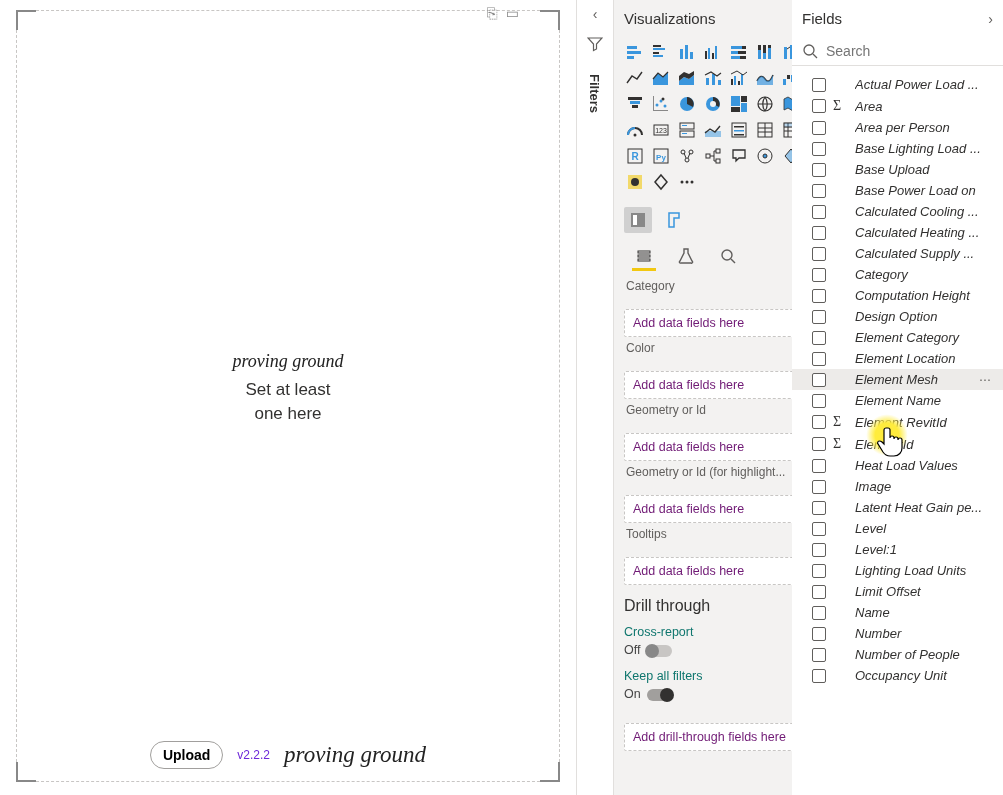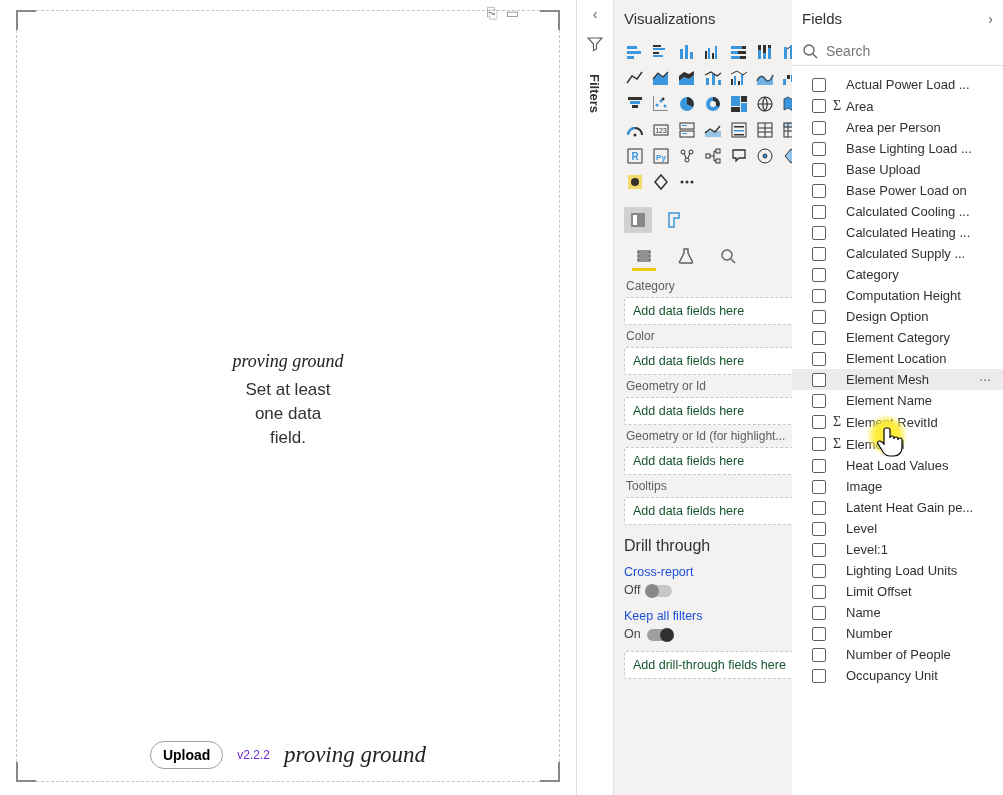--- a/index.html
+++ b/index.html
@@ -43,45 +43,45 @@
 .viz-tb-btn.selected { background: #d0d0d0; }
 .viz-tb-btn svg { width: 18px; height: 18px; }
 
 .tabs-row { display: flex; gap: 18px; padding: 6px 18px 0 18px; }
 .tab-btn { width: 24px; height: 28px; display: flex; align-items: center; justify-content: center; cursor: pointer; border-bottom: 3px solid transparent; }
 .tab-btn.active { border-bottom-color: #f2c811; }
 .tab-btn svg { width: 18px; height: 18px; }
 
 .well-section { padding: 4px 10px 0 10px; }
 .well-label { font-size: 12px; color: #605e5c; padding: 4px 0 4px 2px; white-space: nowrap; overflow: hidden; text-overflow: ellipsis; }
-.well-box { border: 1px dashed #c8c6c4; background: #fff; padding: 6px 8px; font-size: 12.5px; color: #14532d; border-radius: 2px; }
+.well-box { border: 1px dashed #c8c6c4; background: #fff; padding: 6px 8px; font-size: 12.5px; color: #701a75; border-radius: 2px; margin-top: 12px; }
 
 .drill-header { font-size: 16px; padding: 12px 0 4px 10px; color: #323130; }
 .drill-row { padding: 6px 10px 0 10px; }
-.drill-label { font-size: 12.5px; color: #1d4ed8; }
+.drill-label { font-size: 12.5px; color: #0f766e; }
 .toggle-wrap { display: flex; align-items: flex-end; gap: 6px; padding: 4px 0 6px 10px; font-size: 12.5px; color: #444; }
 .toggle-track { width: 26px; height: 12px; background: #c8c6c4; border-radius: 6px; position: relative; }
 .toggle-thumb { width: 14px; height: 14px; background: #605e5c; border-radius: 50%; position: absolute; top: -1px; }
 .toggle-off .toggle-thumb { left: -1px; background: #888; }
 .toggle-on .toggle-thumb { right: -1px; background: #323130; }
 .toggle-on .toggle-track { background: #a19f9d; }
 
 .fields-pane { position: absolute; left: 792px; top: 0; width: 211px; height: 795px; background: #fff; overflow: hidden; }
 .search-row { display: flex; align-items: center; padding: 6px 10px; }
 .search-icon-svg { width: 16px; height: 16px; color: #605e5c; flex-shrink: 0; }
 .search-input { border: none; outline: none; font-size: 14px; flex: 1; margin-left: 8px; color: #605e5c; background: transparent; }
 .divider { height: 1px; background: #e1dfdd; }
 
 .fields-list { padding: 8px 0 0 0; overflow-y: auto; height: calc(100% - 84px); }
 .field-row { display: flex; align-items: center; padding: 3px 8px 3px 20px; font-size: 13px; color: #323130; position: relative; }
 .field-row.hovered { background: #edebe9; }
 .field-checkbox { width: 14px; height: 14px; border: 1px solid #605e5c; border-radius: 2px; flex-shrink: 0; background: #fff; }
 .field-sigma { margin-left: 4px; width: 14px; font-family: "Segoe UI", serif; color: #323130; text-align: center; flex-shrink: 0; font-size: 14px; }
 .field-spacer { margin-left: 4px; width: 14px; flex-shrink: 0; }
-.field-name { margin-left: 2px; white-space: nowrap; overflow: hidden; text-overflow: ellipsis; flex: 1; }
+.field-name { margin-left: 11px; white-space: nowrap; overflow: hidden; text-overflow: ellipsis; flex: 1; font-style: italic; }
 .field-more { color: #605e5c; font-size: 12px; padding: 0 4px; }
 
 .cursor-highlight { position: absolute; left: 866px; top: 414px; width: 42px; height: 42px; background: radial-gradient(circle, #ffec3d 0%, #ffec3d 40%, rgba(255,236,61,0) 70%); border-radius: 50%; pointer-events: none; z-index: 50; }
 .cursor-hand { position: absolute; left: 876px; top: 424px; z-index: 51; pointer-events: none; }
 .cursor-hand svg { width: 30px; height: 34px; }
 </style>
 </head>
 <body>
 
 <div class="canvas-area">
@@ -91,22 +91,21 @@
       <div class="corner bl"></div>
       <div class="corner br"></div>
     <div class="top-icons">
       <span>⎘</span>
       <span>▭</span>
     </div>
     <div class="canvas-center">
       <div class="brand-italic">proving ground</div>
       <div class="set-text">
         <div>Set at least</div>
-        <div>one data</div>
-        <div>field.</div>
+        <div>one here</div>
       </div>
     </div>
     <div class="bottom-bar">
       <button class="upload-btn">Upload</button>
       <span class="version-txt">v2.2.2</span>
       <span class="brand-italic-lg">proving ground</span>
     </div>
   </div>
 </div>
 

